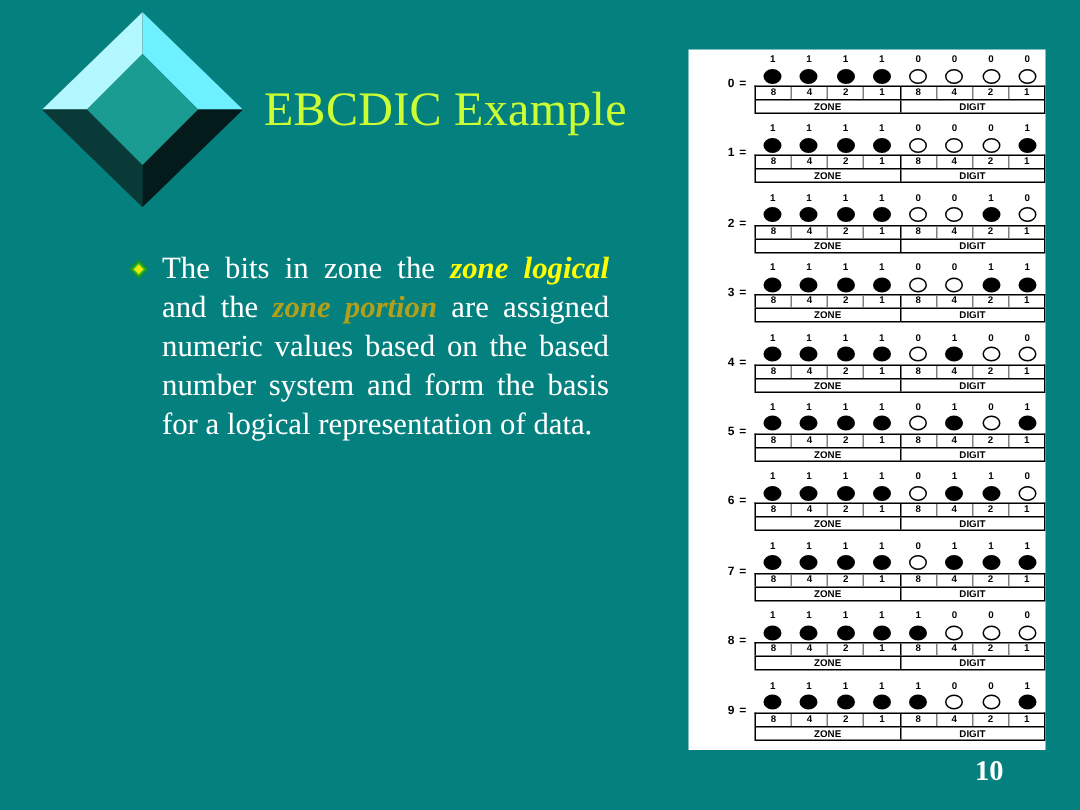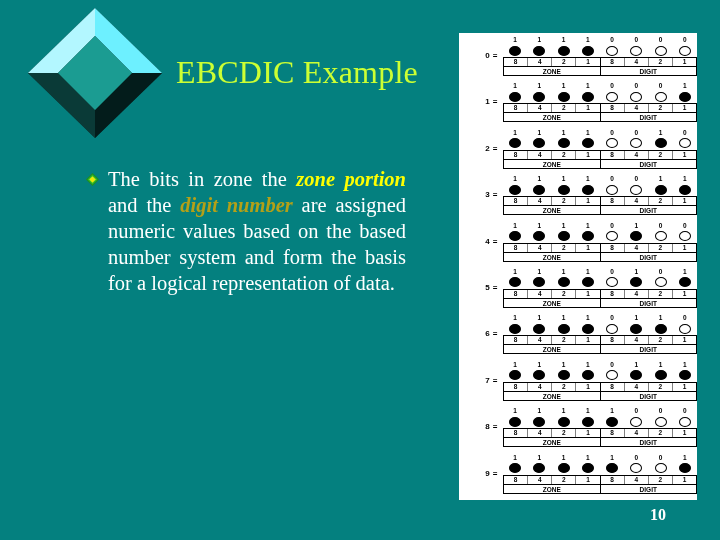--- a/index.html
+++ b/index.html
@@ -213,21 +213,21 @@
 
   
   #page-number {
     position: absolute;
     left: 650px;
     top: 503px;
     width: 40px;
     text-align: left;
     color: #ffffff;
     font-family: "Liberation Serif", serif;
-    font-size: 16px;
+    font-size: 19px;
     font-weight: bold;
     line-height: 24px;
   }
 </style>
 </head>
 <body>
 
 <div id="slide">
 
   <div id="logo">
@@ -249,21 +249,21 @@
 
   <div id="bullet-block">
     <div id="bullet-row">
       <div id="bullet-marker">
         <svg width="13" height="13" viewBox="0 0 13 13">
           <polygon points="6.5,0 13,6.5 6.5,13 0,6.5" fill="#1f8f1f"></polygon>
           <polygon points="6.5,1.6 11.4,6.5 6.5,11.4 1.6,6.5" fill="#2fbb2f"></polygon>
           <polygon points="6.5,3.2 9.8,6.5 6.5,9.8 3.2,6.5" fill="#e8e80a"></polygon>
         </svg>
       </div>
-      <div id="bullet-text"><span>The  bits  in  zone  the  </span><span class="em-zone">zone portion</span><span> and the </span><span class="em-digit">digit number</span><span> are  assigned  numeric  values  based  on  the  based  number  system and form the basis for a  logical  representation  of  data.</span></div>
+      <div id="bullet-text"><span>The  bits  in  zone  the  </span><span class="em-zone">zone logical</span><span> and the </span><span class="em-digit">zone portion</span><span> are  assigned  numeric  values  based  on  the  based  number  system and form the basis for a  logical  representation  of  data.</span></div>
     </div>
   </div>
 
   <div id="figure-panel">
     <div id="figure-inner">
         <div class="ebcdic-row">
           <div class="row-label">0 =</div>
           <div class="row-body">
             <div class="bitlabels">
               <div class="cell">1</div>

